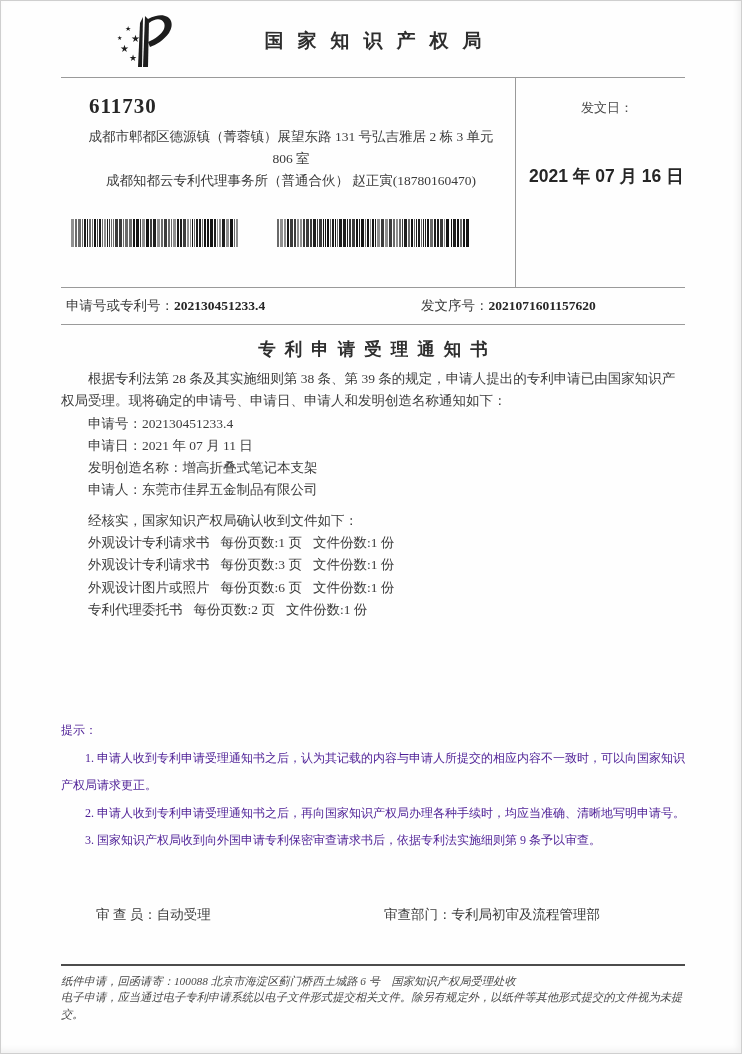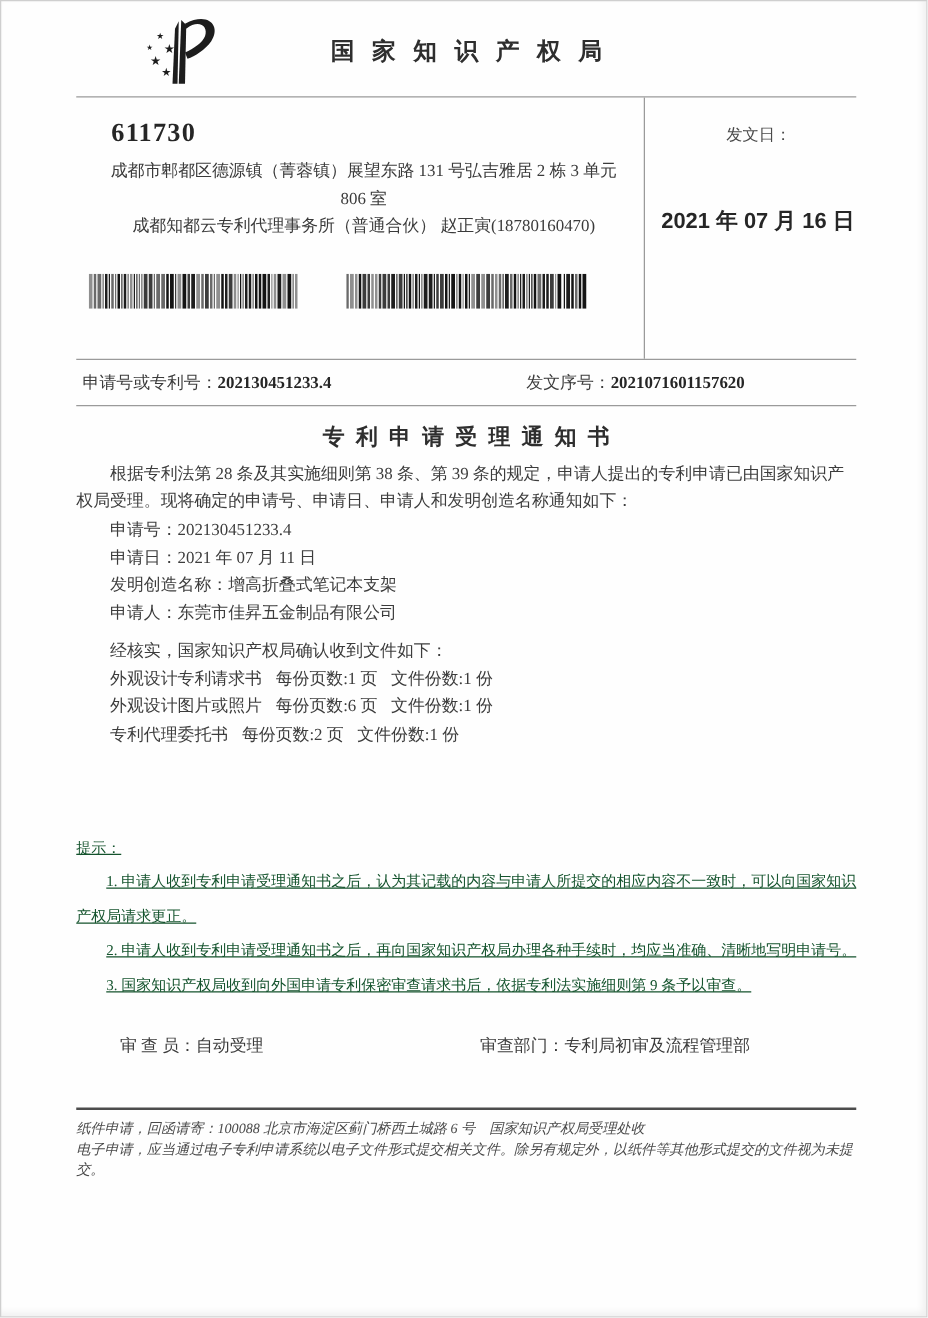--- a/index.html
+++ b/index.html
@@ -57,25 +57,25 @@
   }
   .body-text { margin-top: 7px; font-size: 13.5px; line-height: 22.3px; }
   .intro-para { text-indent: 2em; }
   .field-line { padding-left: 2em; }
   .received-block { margin-top: 8px; }
   .doc-line { padding-left: 2em; }
   .doc-line .seg { margin-right: 11px; }
   .doc-line .seg:last-child { margin-right: 0; }
 
   
-  .tips { margin-top: 66px; font-size: 12px; line-height: 27.5px; color: #14532d; text-decoration: underline; }
+  .tips { margin-top: 96px; font-size: 12px; line-height: 27.5px; color: #4c1d95; }
   .tip-item { text-indent: 2em; }
 
   
-  .signoff { position: relative; margin-top: 26px; height: 22px; font-size: 13.5px; text-decoration: underline; }
+  .signoff { position: relative; margin-top: 51px; height: 22px; font-size: 13.5px; text-decoration: underline; }
   .signoff-item { position: absolute; top: 0; white-space: nowrap; }
   .examiner { left: 35px; }
   .department { left: 323px; }
 
   
   .footer { margin-top: 36px; border-top: 2px solid #4c4c4c; padding-top: 7px; display: flex; font-size: 11.3px; line-height: 16.5px; color: #4a4a4a; }
   .footer-codes { width: 80px; flex: none; padding-left: 5px; }
   .footer-notes { flex: 1; font-style: italic; }
 </style>
 </head>
@@ -259,20 +259,23 @@
       <div class="field-line">申请日：2021 年 07 月 11 日</div>
       <div class="field-line">发明创造名称：增高折叠式笔记本支架</div>
       <div class="field-line">申请人：东莞市佳昇五金制品有限公司</div>
 
       <div class="received-block">
         <div class="field-line">经核实，国家知识产权局确认收到文件如下：</div>
         <div class="doc-line">
           <span class="seg">外观设计专利请求书</span><span class="seg">每份页数:1 页</span><span class="seg">文件份数:1 份</span>
         </div>
         <div class="doc-line">
+          <span class="seg">外观设计专利请求书</span><span class="seg">每份页数:3 页</span><span class="seg">文件份数:1 份</span>
+        </div>
+        <div class="doc-line">
           <span class="seg">外观设计图片或照片</span><span class="seg">每份页数:6 页</span><span class="seg">文件份数:1 份</span>
         </div>
         <div class="doc-line">
           <span class="seg">专利代理委托书</span><span class="seg">每份页数:2 页</span><span class="seg">文件份数:1 份</span>
         </div>
       </div>
     </div>
 
     <div class="tips">
       <div>提示：</div>

